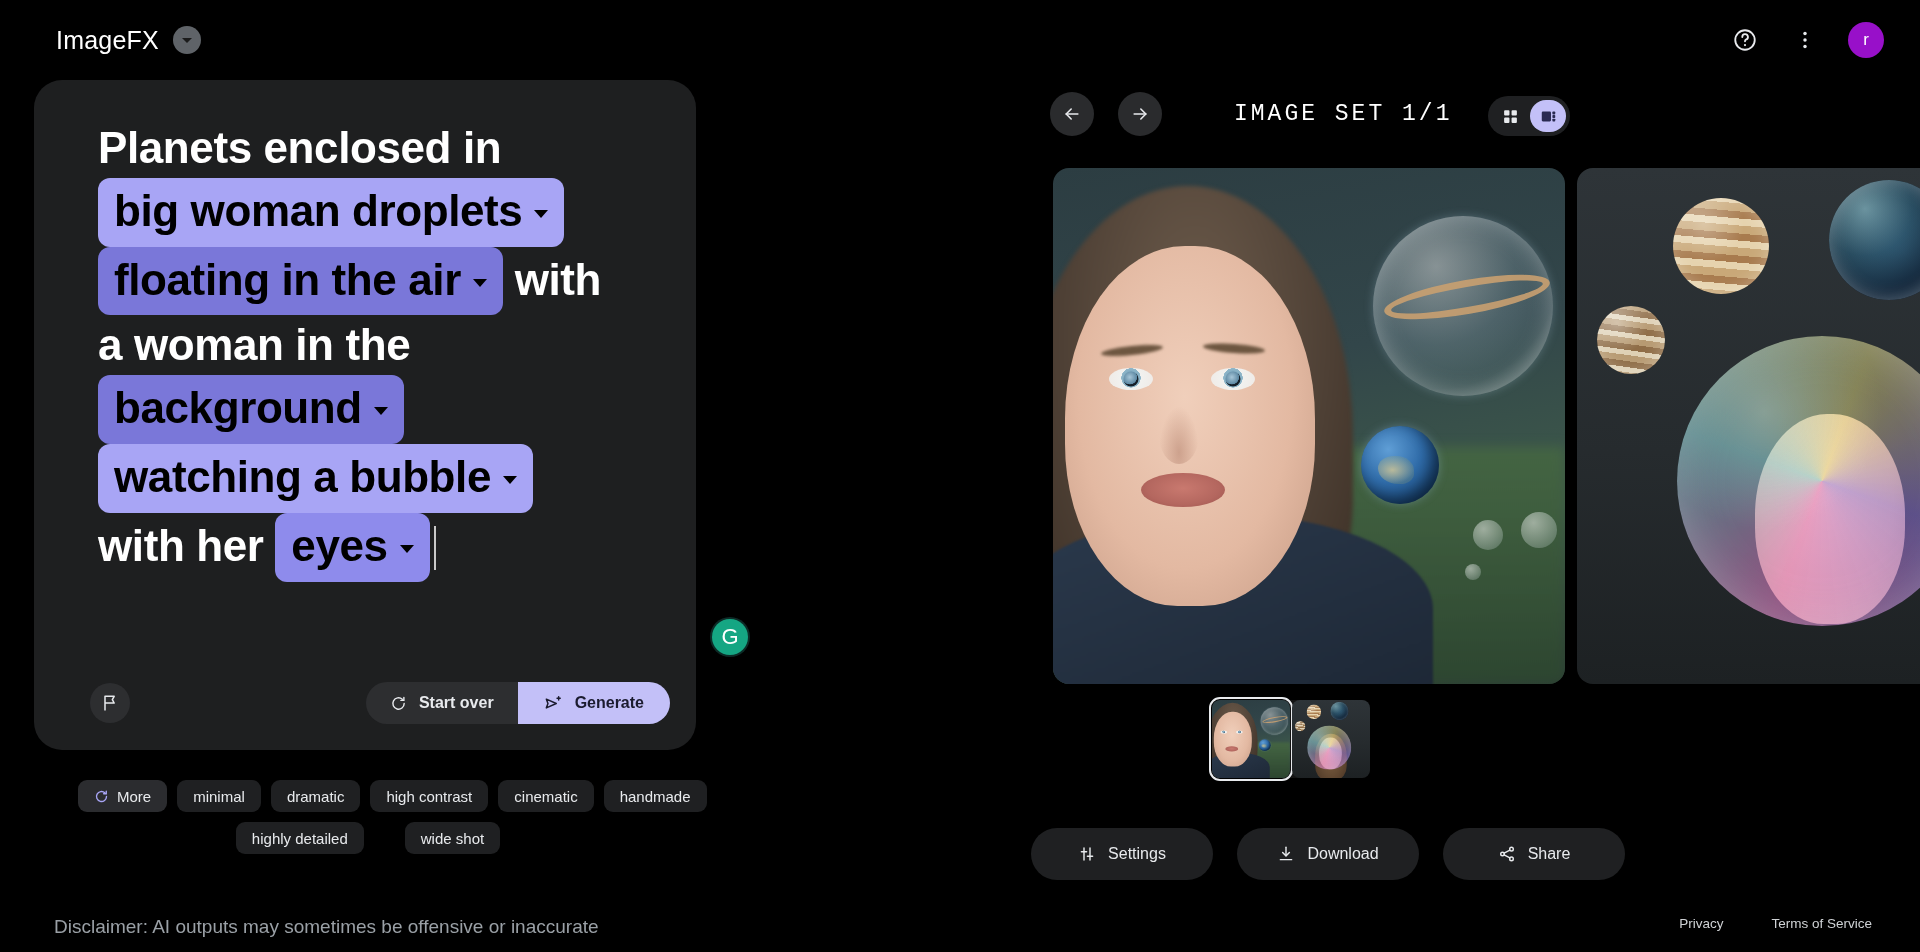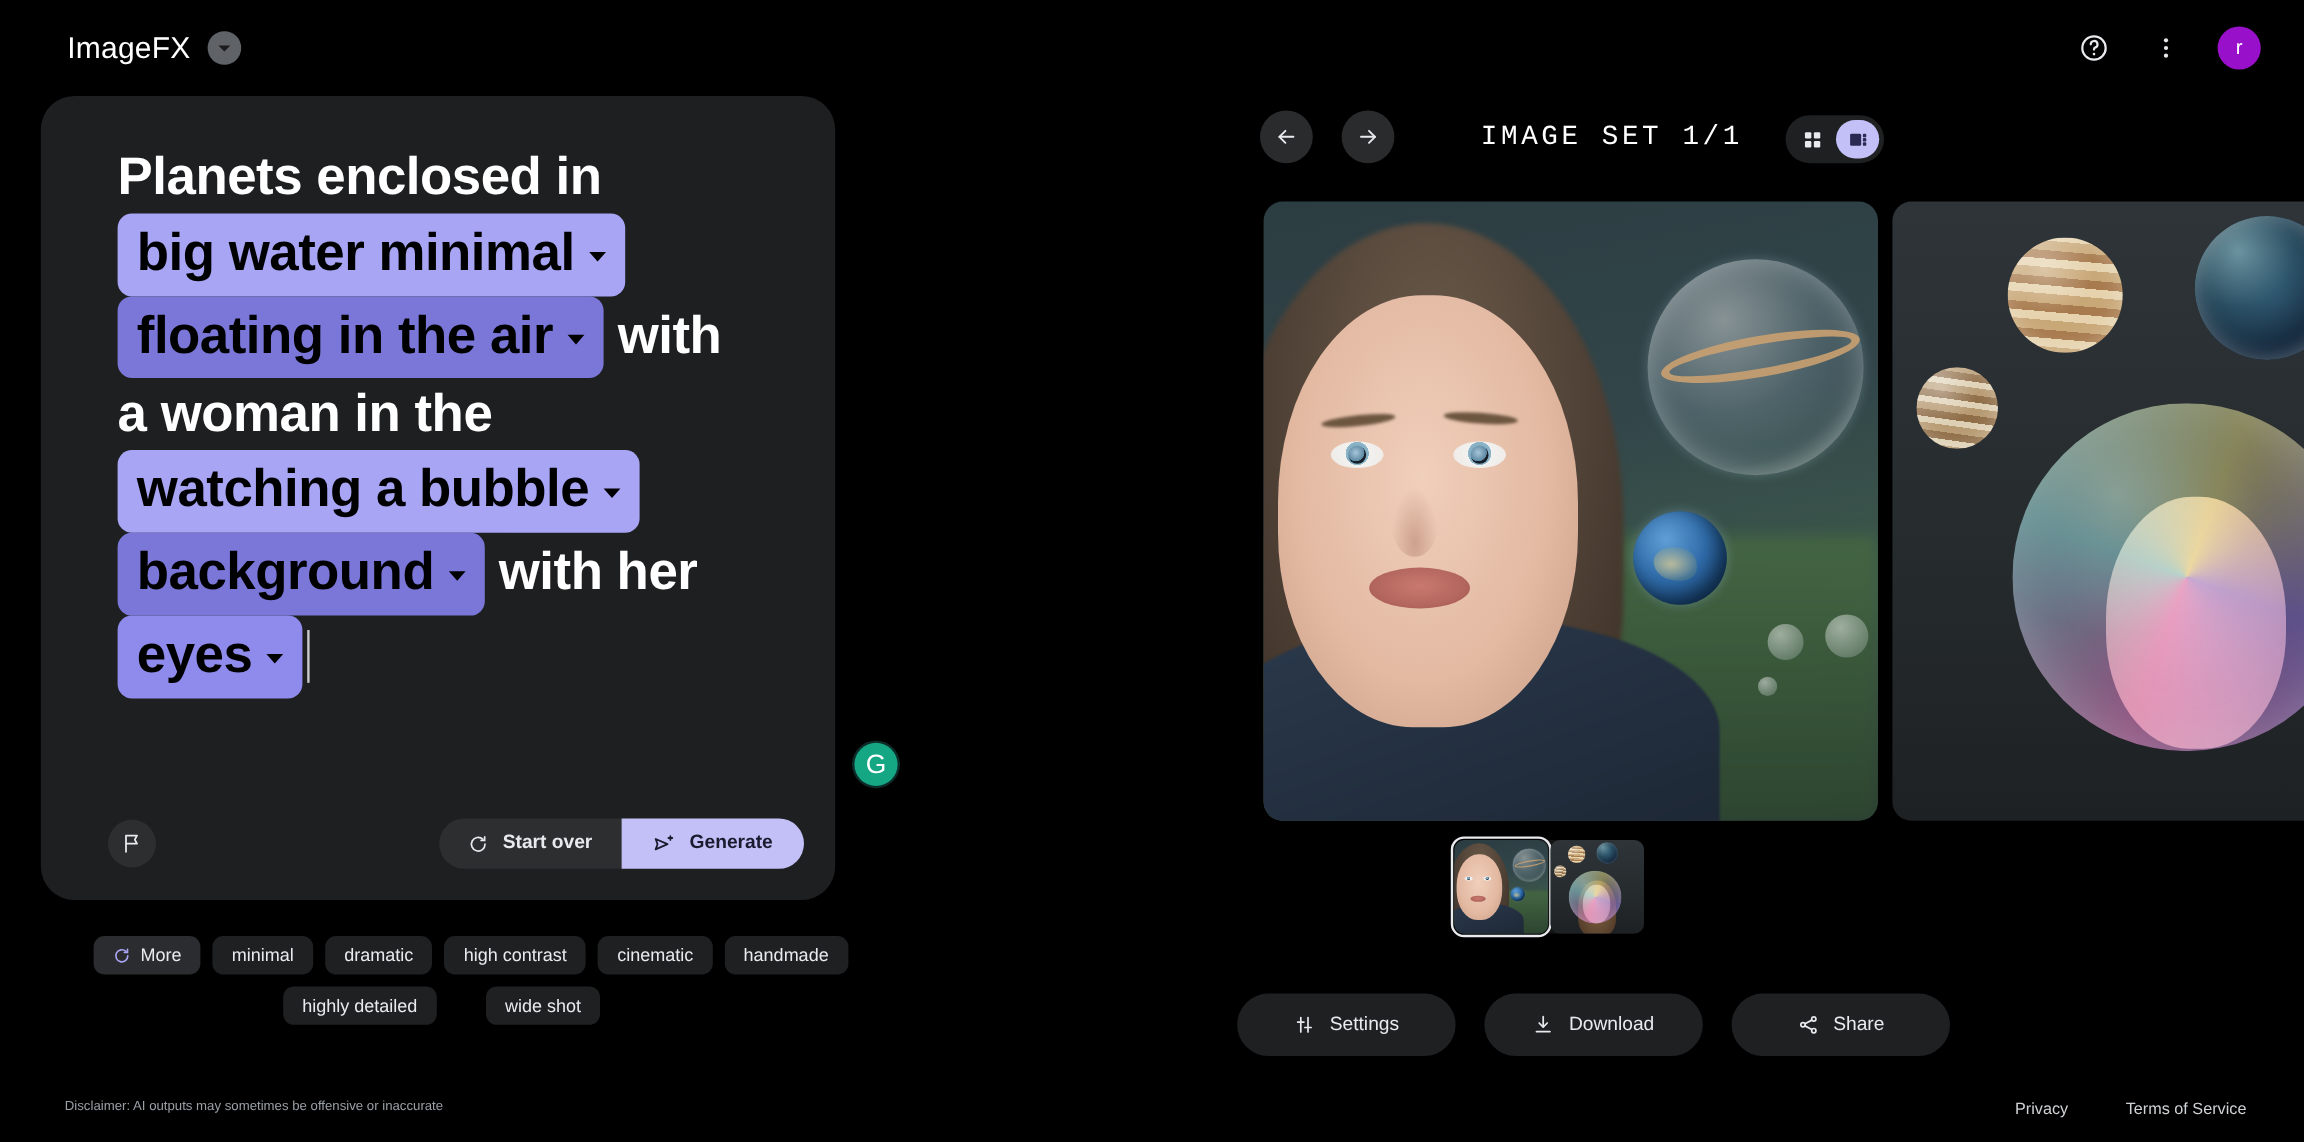--- a/index.html
+++ b/index.html
@@ -295,21 +295,21 @@
   }
   .act-btn {
     display: flex; align-items: center; justify-content: center; gap: 12px;
     width: 182px; height: 52px; border-radius: 26px; background: #1f2022;
     color: #e8eaed; font-size: 16px; cursor: pointer;
   }
 
   
   .footer-left {
     position: absolute; left: 54px; top: 916px;
-    color: #9aa0a6; font-size: 11px;
+    color: #9aa0a6; font-size: 19px;
   }
   .footer-right {
     position: absolute; right: 48px; top: 916px;
     display: flex; gap: 48px; color: #cfd2d5; font-size: 13.5px;
   }
   .footer-right span { cursor: pointer; }
   svg { display: block; }
 </style>
 </head>
 <body>
@@ -339,34 +339,34 @@
         </svg>
       </div>
       <div class="avatar">r</div>
     </div>
   </div>
 
   <div class="prompt-card">
     <div class="prompt-body">
       <div class="prompt-text"><span>Planets enclosed in</span>
         <span class="chip-token chip-light">
-            <span>big water minimal</span>
+            <span>big woman droplets</span>
             <i class="chip-caret"></i>
           </span>
         <span class="chip-token chip-dark">
             <span>floating in the air</span>
             <i class="chip-caret"></i>
           </span>
         <span>with a woman in the</span>
+        <span class="chip-token chip-dark">
+            <span>background</span>
+            <i class="chip-caret"></i>
+          </span>
         <span class="chip-token chip-light">
             <span>watching a bubble</span>
-            <i class="chip-caret"></i>
-          </span>
-        <span class="chip-token chip-dark">
-            <span>background</span>
             <i class="chip-caret"></i>
           </span>
         <span>with her</span>
         <span class="chip-token chip-mid">
             <span>eyes</span>
             <i class="chip-caret"></i>
           </span><i class="text-caret"></i></div>
     </div>
 
     <div class="prompt-footer">

